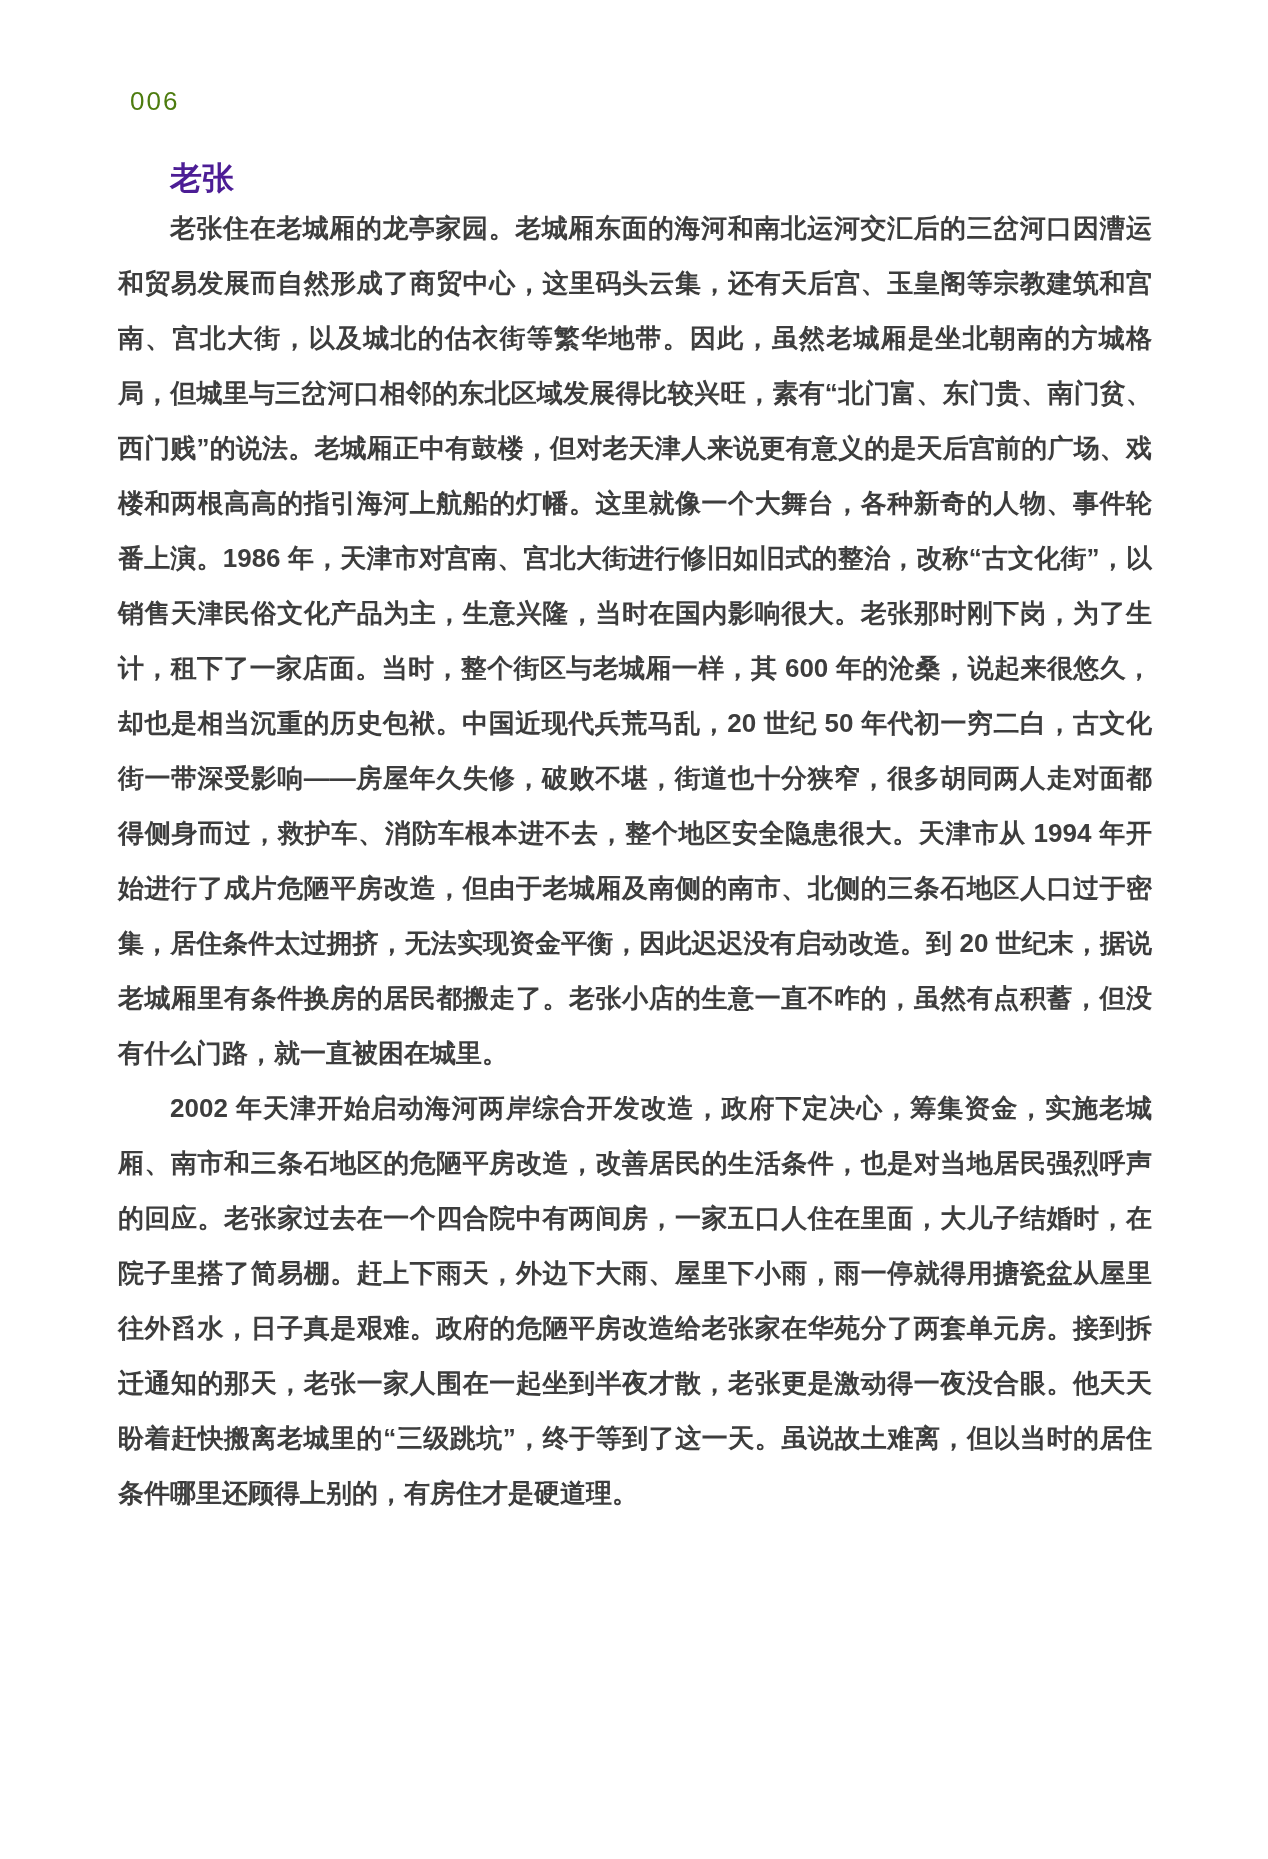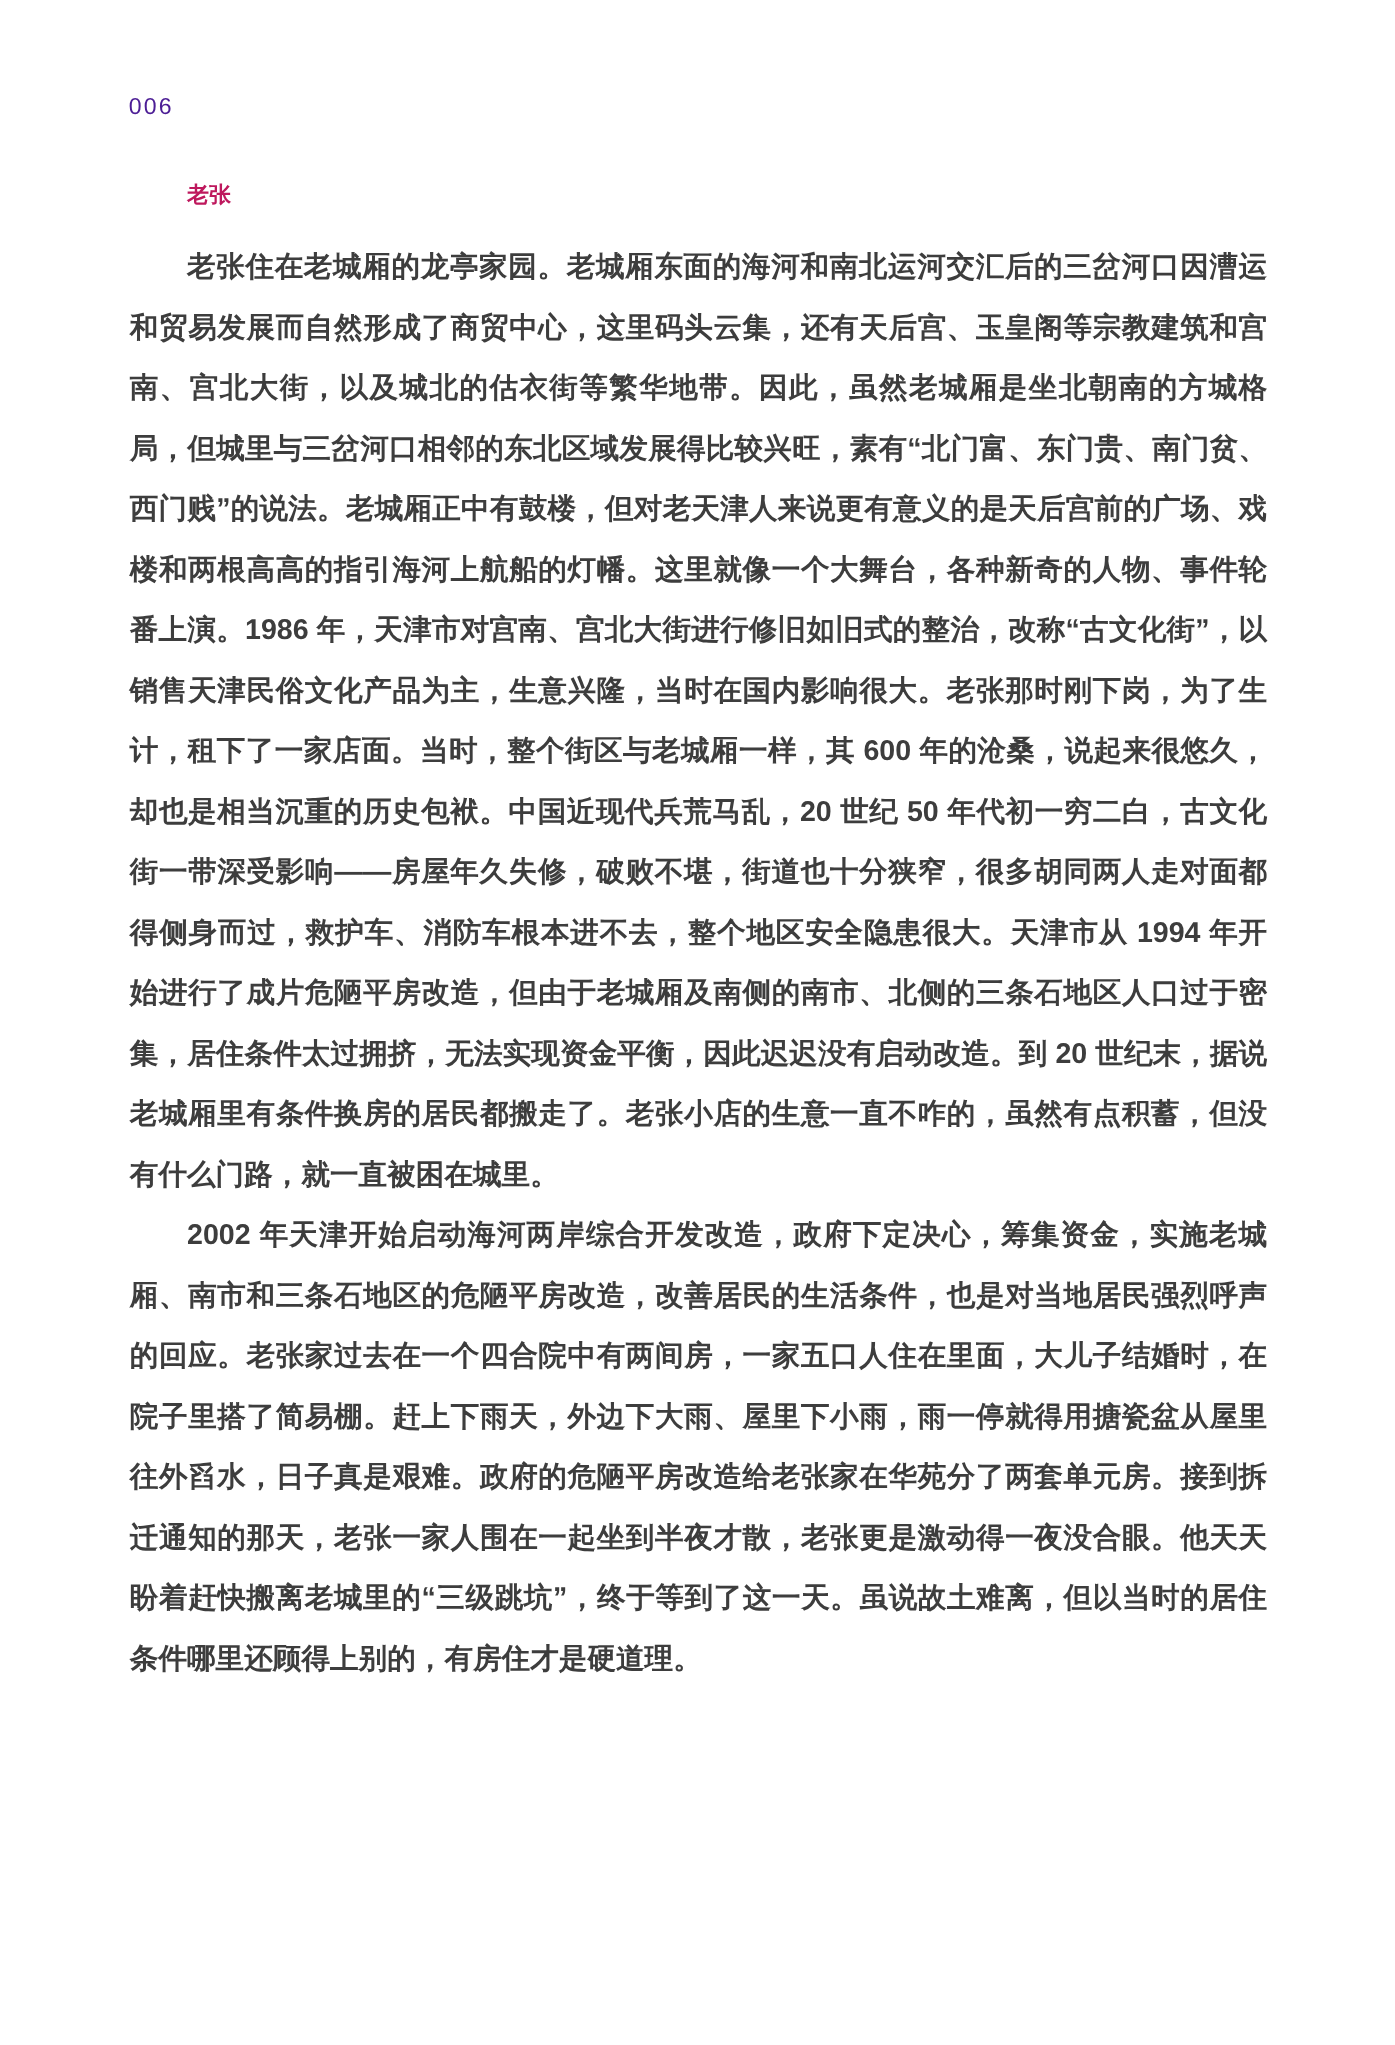--- a/index.html
+++ b/index.html
@@ -14,40 +14,40 @@
     font-family: "Liberation Sans", sans-serif;
     overflow: hidden;
   }
   .page {
     position: absolute;
     inset: 0;
     background: #ffffff;
   }
   .page-number {
     position: absolute;
-    left: 117px;
+    left: 130px;
     top: 86px;
-    font-size: 21px;
-    color: #4c1d95;
+    font-size: 26px;
+    color: #4d7c0f;
     letter-spacing: 2px;
     font-weight: 400;
   }
   .content {
     position: absolute;
     left: 118px;
     top: 158px;
     width: 1034px;
     color: #3d3d3d;
   }
   .heading {
-    margin: 0 0 17px 52px;
-    font-size: 20px;
+    margin: 0 0 3px 52px;
+    font-size: 32px;
     line-height: 40px;
     font-weight: 700;
-    color: #be185d;
+    color: #4c1d95;
   }
   .para {
     margin: 0;
     font-size: 26px;
     line-height: 55px;
     text-align: justify;
     text-justify: inter-character;
     text-indent: 2em;
     color: #3d3d3d;
     font-weight: 700;

